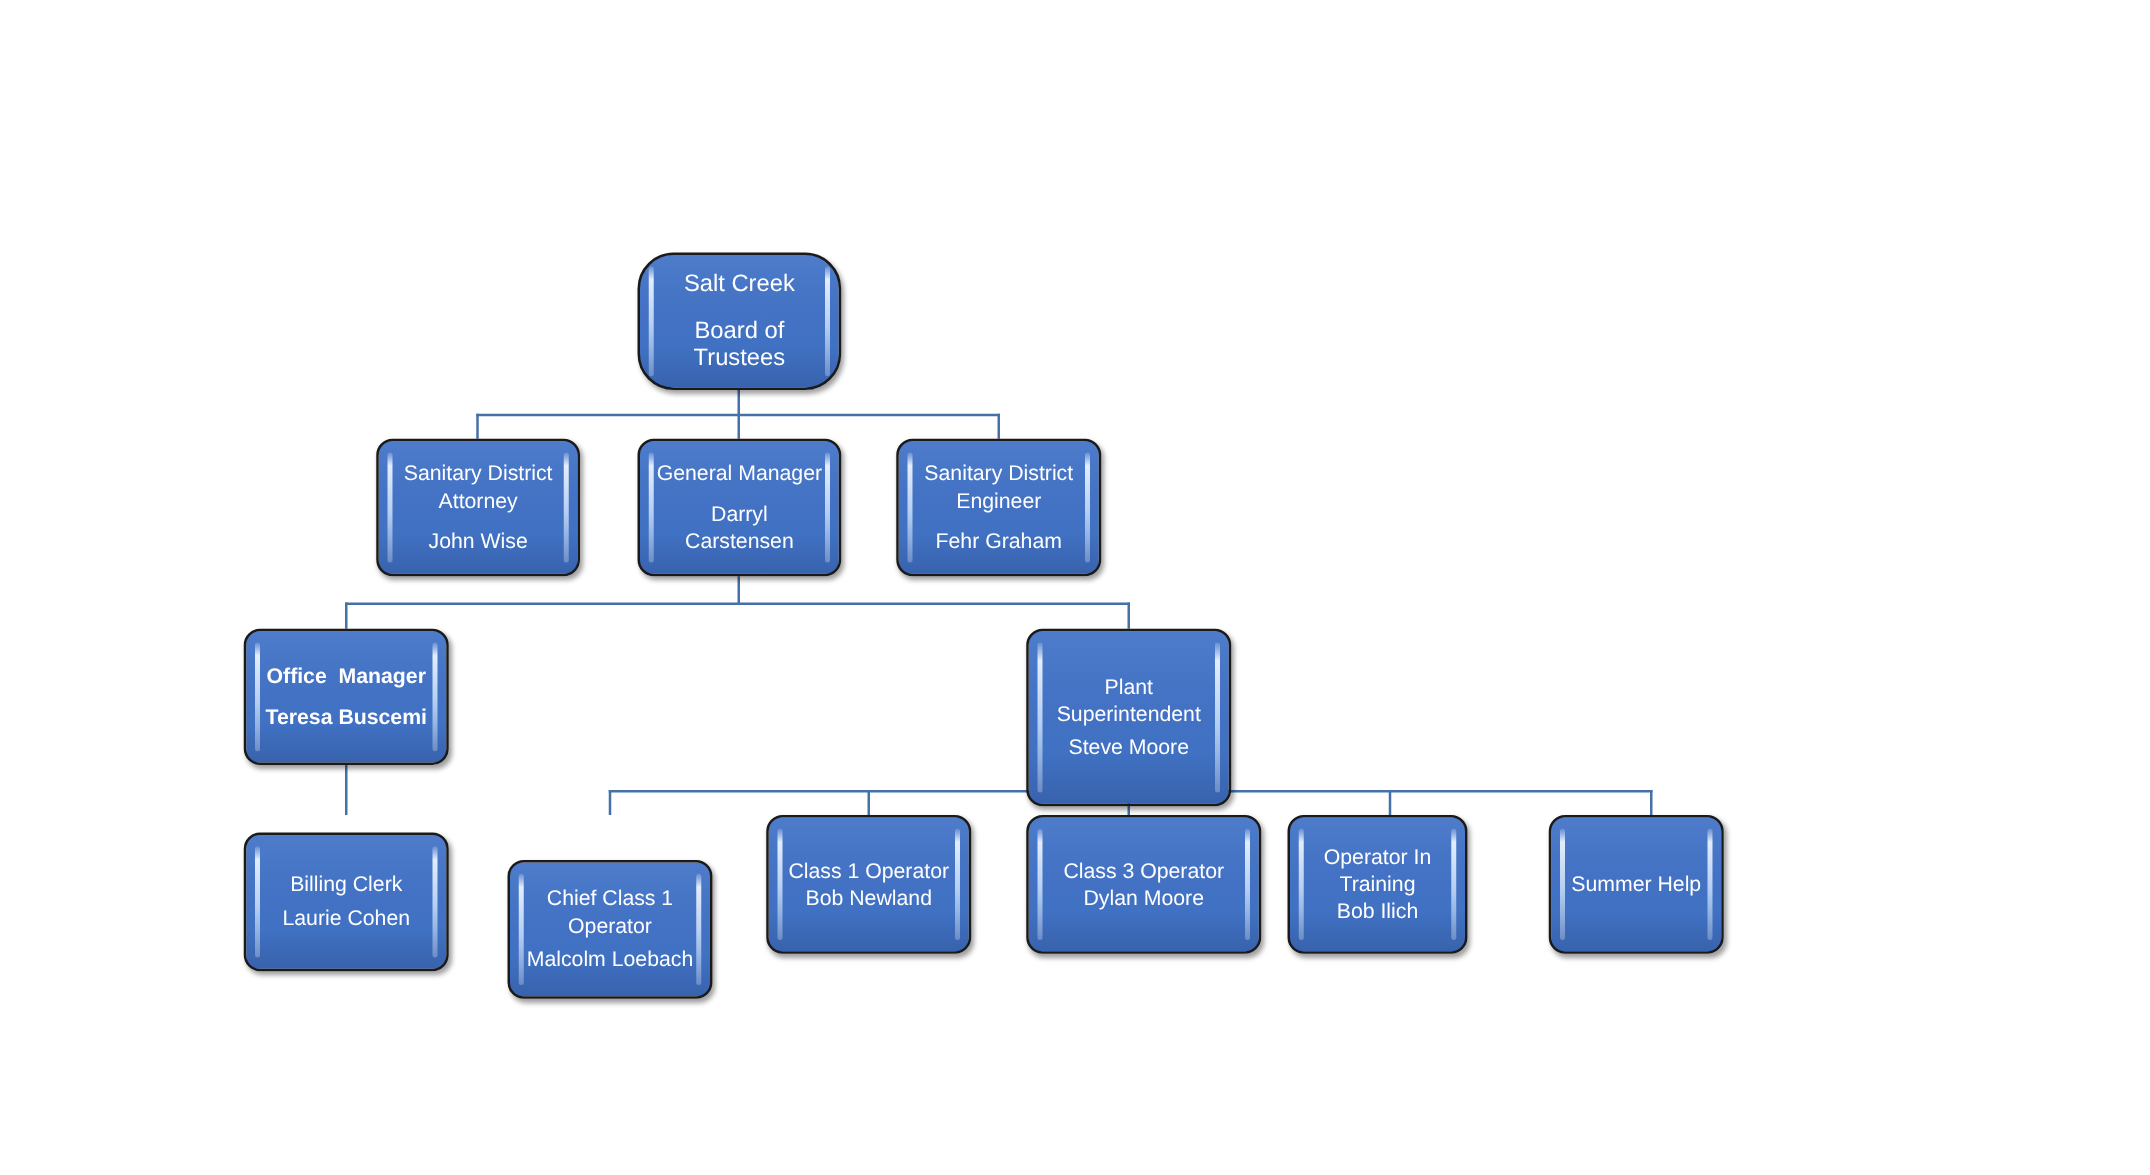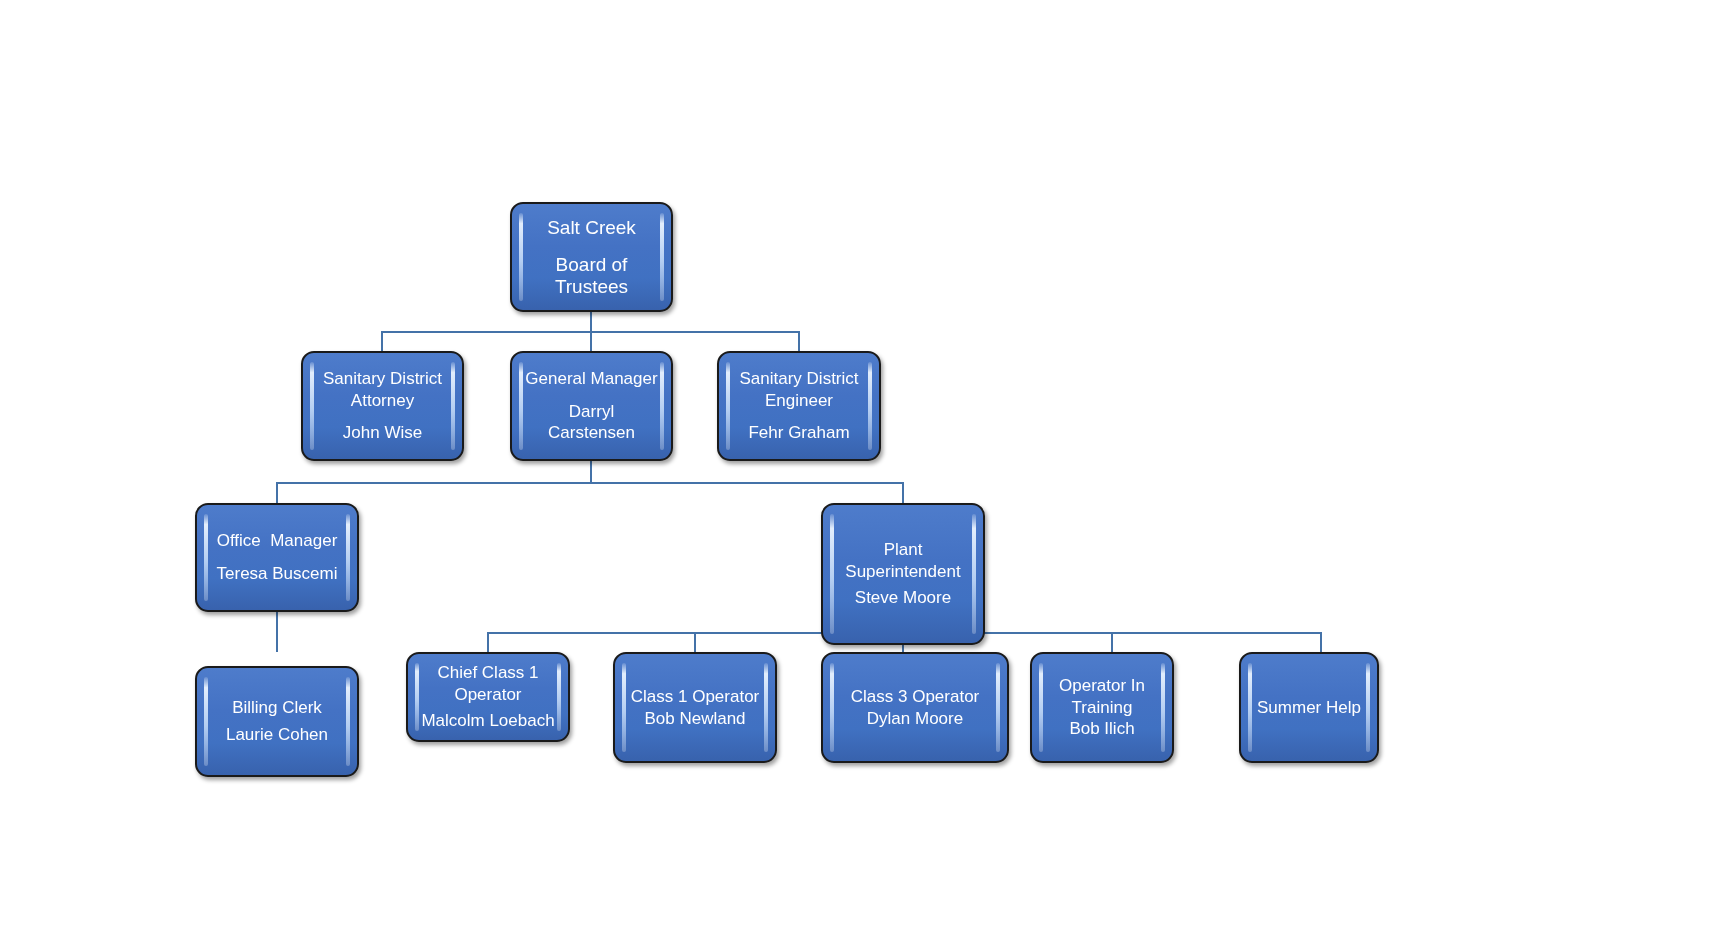--- a/index.html
+++ b/index.html
@@ -102,21 +102,21 @@
 
   <div class="conn v" style="left:902px; top:612px; height:21px;"></div>
 
   <div class="conn h" style="left:487px; top:632px; width:835px;"></div>
   <div class="conn v" style="left:487px; top:632px; height:20px;"></div>
   <div class="conn v" style="left:694px; top:632px; height:20px;"></div>
   <div class="conn v" style="left:902px; top:632px; height:20px;"></div>
   <div class="conn v" style="left:1111px; top:632px; height:20px;"></div>
   <div class="conn v" style="left:1320px; top:632px; height:20px;"></div>
 
-  <div class="node root" style="left:510px; top:202px; width:163px; height:110px;">
+  <div class="node root" style="left:510px; top:202px; width:163px; height:110px;border-radius:29px;">
     <div class="txt title">Salt Creek</div>
     <div class="gap-sm"></div>
     <div class="txt title">Board of</div>
     <div class="txt title">Trustees</div>
   </div>
 
   <div class="node" style="left:301px; top:351px; width:163px; height:110px;">
     <div class="txt title">Sanitary District
 Attorney</div>
     <div class="gap-sm"></div>
@@ -129,39 +129,39 @@
     <div class="txt person">Darryl Carstensen</div>
   </div>
 
   <div class="node" style="left:717px; top:351px; width:164px; height:110px;">
     <div class="txt title">Sanitary District
 Engineer</div>
     <div class="gap-sm"></div>
     <div class="txt person">Fehr Graham</div>
   </div>
 
-  <div class="node" style="left:195px; top:503px; width:164px; height:109px;">
+  <div class="node" style="left:195px; top:503px; width:164px; height:109px;font-weight:bold;">
     <div class="txt title">Office  Manager</div>
     <div class="gap-sm"></div>
     <div class="txt person">Teresa Buscemi</div>
   </div>
 
   <div class="node" style="left:821px; top:503px; width:164px; height:142px;">
     <div class="txt title">Plant Superintendent</div>
     <div class="gap-xs"></div>
     <div class="txt person">Steve Moore</div>
   </div>
 
   <div class="node" style="left:195px; top:652px; width:164px; height:111px;margin-top:14px;">
     <div class="txt title">Billing Clerk</div>
     <div class="gap-xs"></div>
     <div class="txt person">Laurie Cohen</div>
   </div>
 
-  <div class="node" style="left:406px; top:652px; width:164px; height:90px;">
+  <div class="node" style="left:406px; top:688px; width:164px; height:111px;">
     <div class="txt title">Chief Class 1
 Operator</div>
     <div class="gap-xs"></div>
     <div class="txt person">Malcolm Loebach</div>
   </div>
 
   <div class="node" style="left:613px; top:652px; width:164px; height:111px;">
     <div class="txt title">Class 1 Operator</div>
     <div class="txt person">Bob Newland</div>
   </div>

